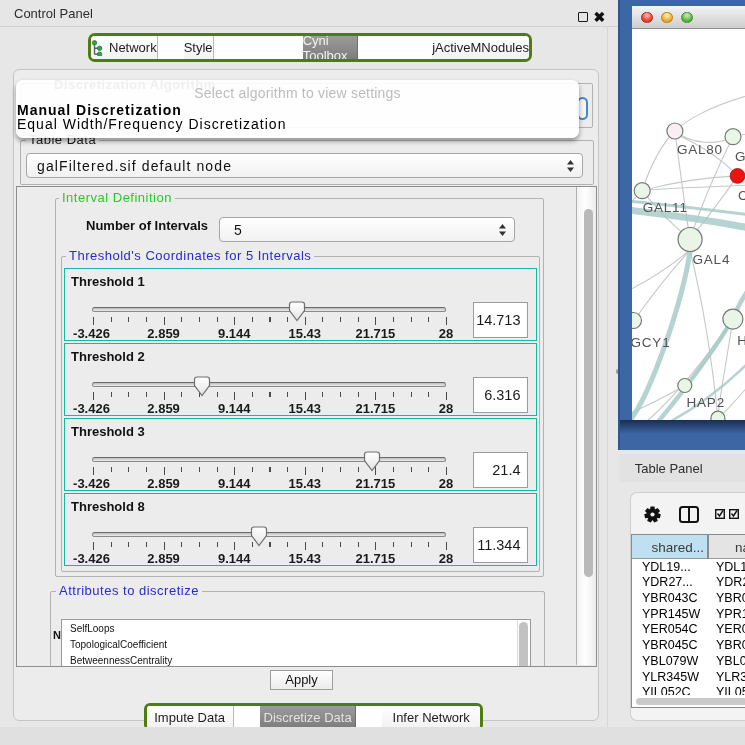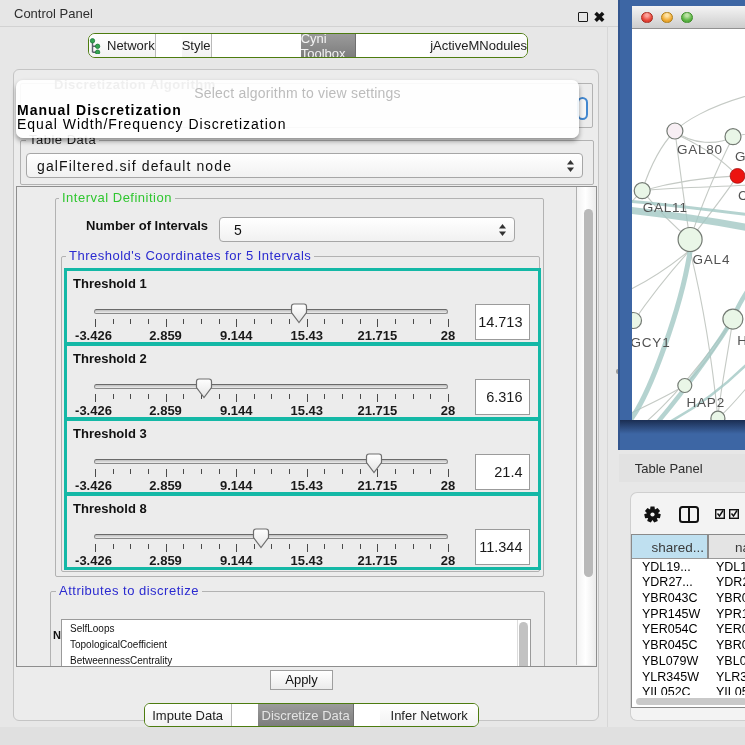--- a/index.html
+++ b/index.html
@@ -1,26 +1,26 @@
 <!DOCTYPE html>
 <html><head><meta charset="utf-8">
 <style>
   html,body{margin:0;padding:0;}
   body{width:745px;height:745px;position:relative;overflow:hidden;
        font-family:"Liberation Sans",sans-serif;background:#e7e7e7;}
   .abs{position:absolute;}
   .gbox{position:absolute;border:1px solid #b2b2b2;border-radius:2px;}
   .glabel{position:absolute;background:#ececec;padding:0 3px;font-size:13px;line-height:13px;letter-spacing:0.5px;}
-  .seg{display:flex;position:absolute;background:#fff;border:1px solid #4d7c0f;border-radius:7px;overflow:hidden;gap:26px;}
+  .seg{display:flex;position:absolute;background:#fff;border:3px solid #4d7c0f;border-radius:7px;overflow:hidden;gap:26px;}
   .seg .s{display:flex;align-items:center;justify-content:center;font-size:13px;color:#1c1c1c;border-right:1px solid #b9b9b9;background:linear-gradient(#ffffff,#f2f2f2);}
   .seg .s:last-child{border-right:none;}
   .seg .sel{background:linear-gradient(#9b9b9b,#7d7d7d);color:#f3f3f3;border-right:1px solid #6f6f6f;}
   .combo{position:absolute;background:linear-gradient(#ffffff,#f1f1f1);border:1px solid #a6a6a6;border-radius:4px;font-size:14px;letter-spacing:1.1px;color:#111;display:flex;align-items:center;}
   .arrows{position:absolute;right:7px;top:50%;transform:translateY(-50%);}
-  .tpanel{position:absolute;border:3px solid #14b8a6;left:63px;width:471px;height:71px;}
+  .tpanel{position:absolute;border:1px solid #14b8a6;left:63px;width:471px;height:71px;}
   .tlabel{position:absolute;left:6px;top:5px;font-size:13px;font-weight:bold;color:#111;}
   .track{position:absolute;left:27px;top:37.5px;width:352px;height:3px;border:1px solid #8a8a8a;border-top-color:#6a6a6a;border-radius:3px;background:linear-gradient(#bdbdbd,#ededed);}
   .minor{position:absolute;left:28px;top:48px;width:355px;height:5px;background:repeating-linear-gradient(90deg,#4a4a4a 0,#4a4a4a 1px,transparent 1px,transparent 17.65px);}
   .major{position:absolute;left:28px;top:48px;width:355px;height:7.5px;background:repeating-linear-gradient(90deg,#4a4a4a 0,#4a4a4a 1px,transparent 1px,transparent 70.6px);}
   .tnum{position:absolute;top:57px;font-size:13px;font-weight:600;color:#1a1a1a;transform:translateX(-50%);}
   .vbox{position:absolute;left:407.5px;top:32.5px;width:55px;height:36px;background:#fff;border:1px solid #9b9b9b;font-size:14.5px;color:#1a1a1a;display:flex;align-items:center;justify-content:flex-end;padding-right:6px;box-sizing:border-box;}
   .thumb{position:absolute;top:32.2px;}
 </style></head>
 <body>
 

